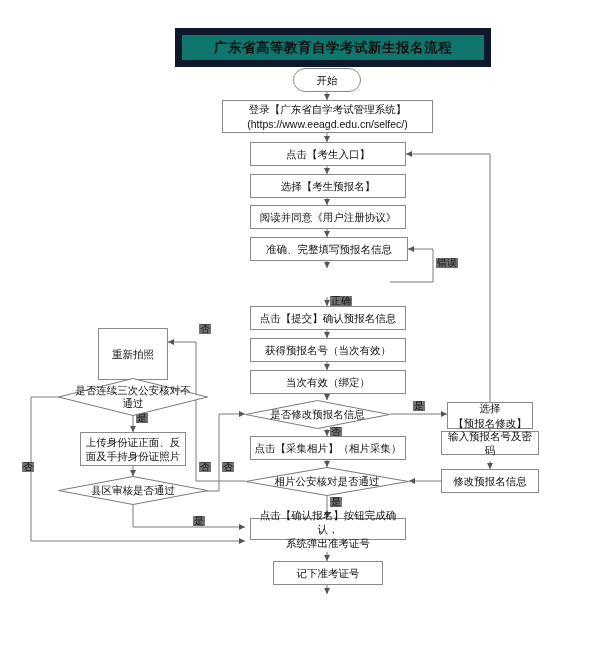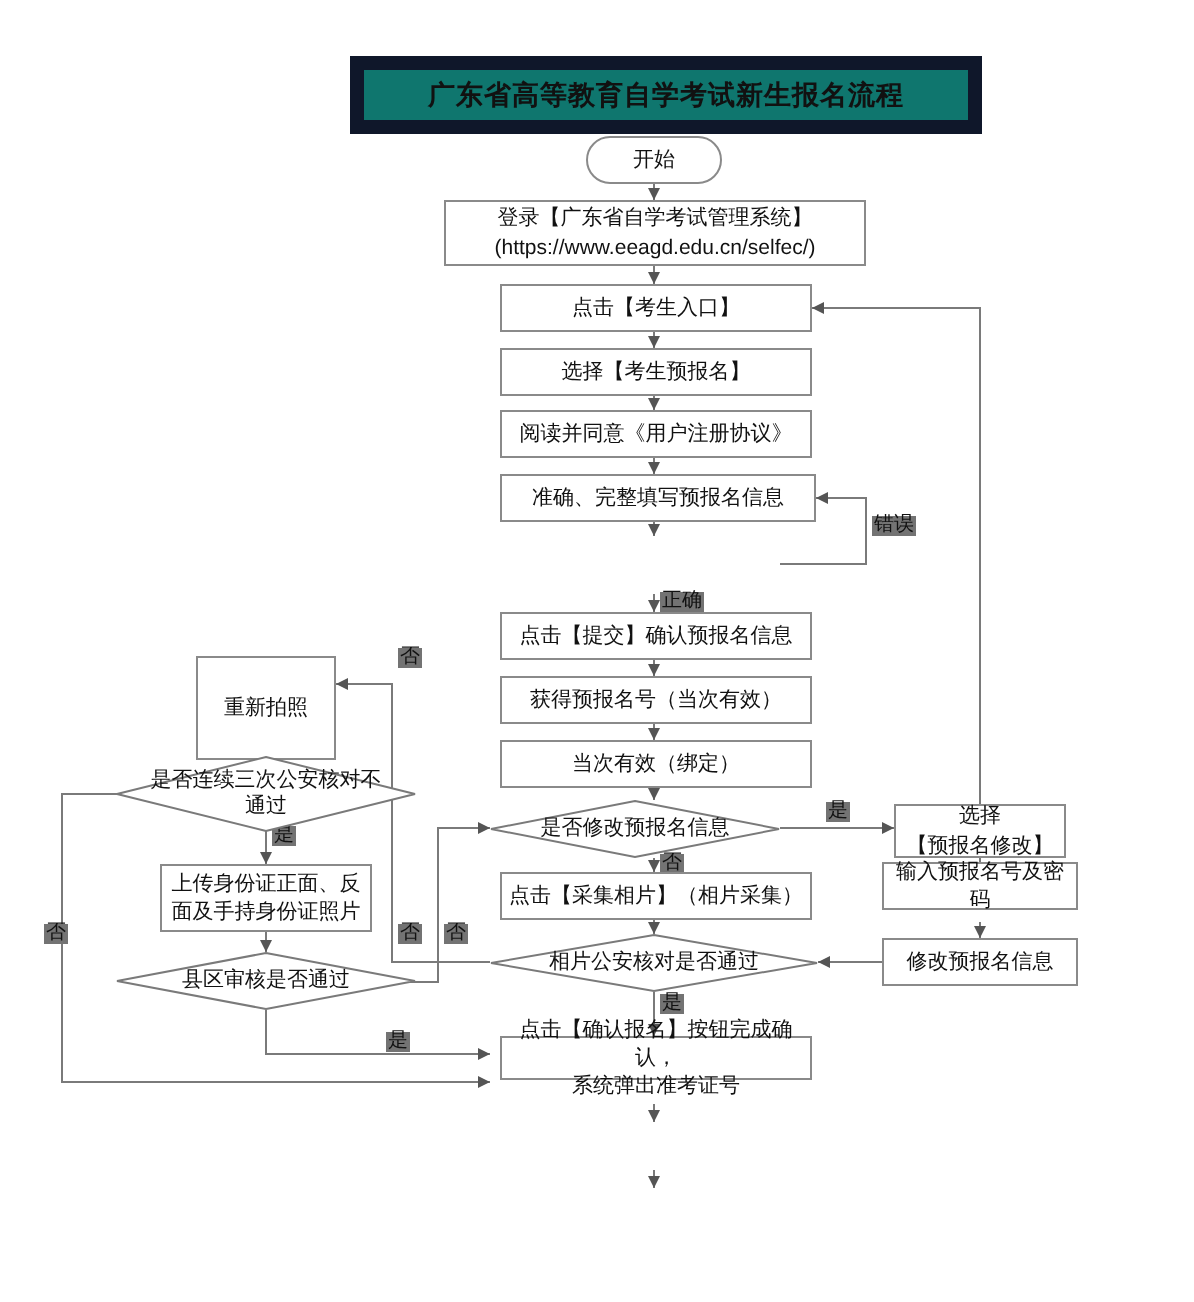--- a/index.html
+++ b/index.html
@@ -181,20 +181,23 @@
         <polygon points="82,0.5 163.5,14.5 82,28.5 0.5,14.5" fill="#fff" stroke="#7a7a7a" stroke-width="1"></polygon>
       </svg>
     <div class="dtxt">相片公安核对是否通过</div>
   </div>
 
   <div class="node proc" style="left:250px;top:518px;width:156px;height:22px;flex-direction:column;">
     <span>点击【确认报名】按钮完成确认，</span>
     <span>系统弹出准考证号</span>
   </div>
 
+  <div class="node proc" style="left:273px;top:561px;width:110px;height:24px;">
+    <span>记下准考证号</span>
+  </div>
 
 
   <div class="node proc" style="left:447px;top:402px;width:86px;height:27px;flex-direction:column;">
     <span>选择</span>
     <span>【预报名修改】</span>
   </div>
 
   <div class="node proc" style="left:441px;top:431px;width:98px;height:24px;">
     <span>输入预报名号及密码</span>
   </div>

